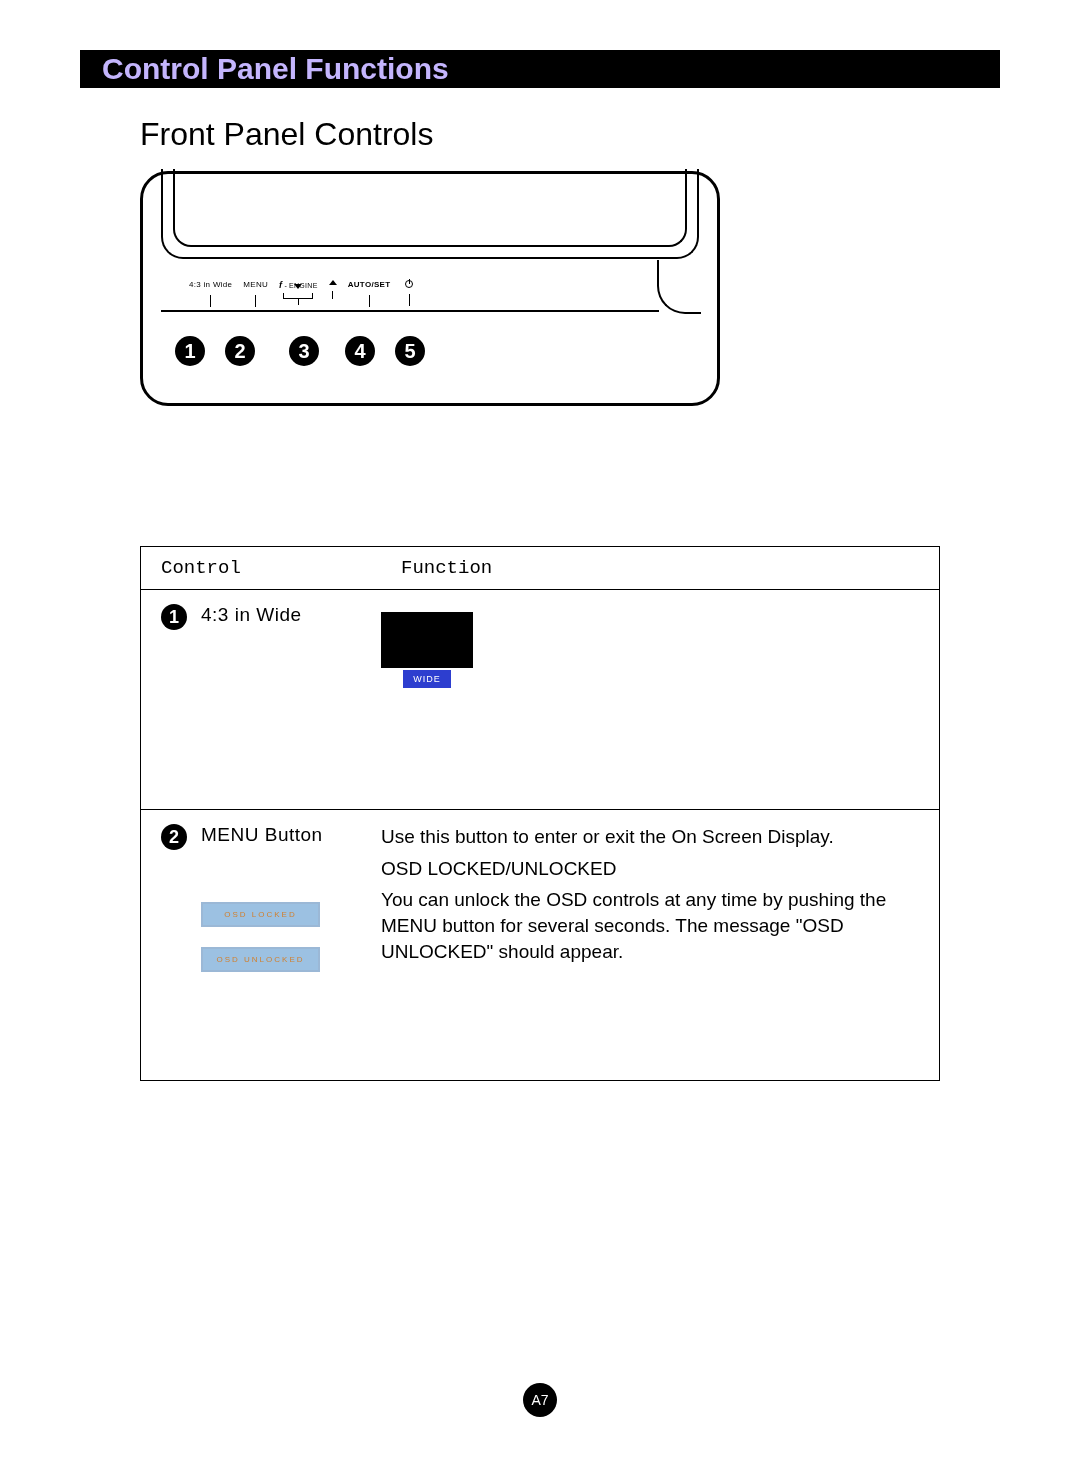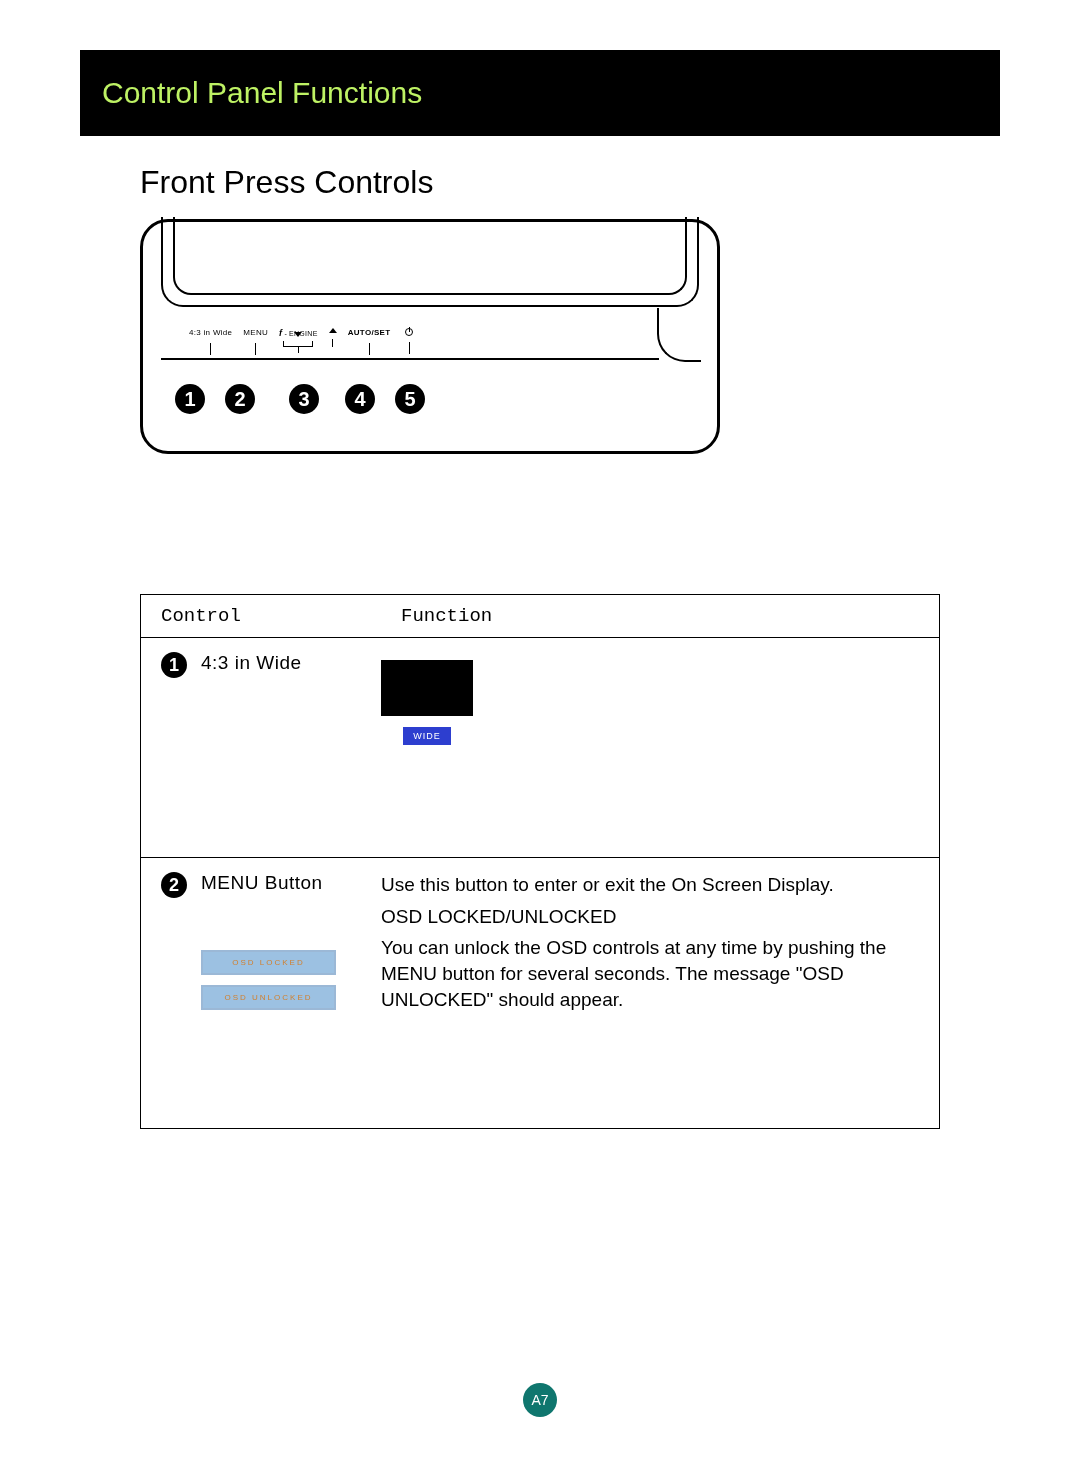--- a/index.html
+++ b/index.html
@@ -6,24 +6,24 @@
   body {
     background: #fff;
     font-family: Arial, Helvetica, sans-serif;
     width: 1080px;
     height: 1477px;
     position: relative;
     padding: 50px 80px 0 80px;
   }
   .header-bar {
     background: #000;
-    color: #bef264;
-    padding: 26px 22px;
+    color: #c4b5fd;
+    padding: 2px 22px;
     font-size: 30px;
-    font-weight: 400;
+    font-weight: 700;
     margin-bottom: 28px;
   }
   .subtitle {
     font-size: 32px;
     font-weight: 400;
     margin: 0 0 18px 60px;
   }
   .diagram-wrap {
     margin-left: 60px;
     width: 580px;
@@ -135,54 +135,54 @@
     padding: 14px 20px 14px 20px;
   }
   .row:last-child { border-bottom:none; }
   .row .num-col { width: 40px; }
   .row .ctl-col { width: 180px; font-size:19px; letter-spacing:0.5px; }
   .row .fn-col { flex:1; font-size:19px; line-height:1.35; }
   .row .circle-num { width:26px; height:26px; font-size:18px; }
   .aspect-images {
     display:flex; gap:30px; margin:8px 0 4px 0; align-items:flex-end;
   }
-  .aspect-box { display:flex; flex-direction:column; align-items:center; gap:11px; }
+  .aspect-box { display:flex; flex-direction:column; align-items:center; gap:2px; }
   .monitor {
     width:92px; height:56px; border:1.5px solid #000; background:#fff;
     position:relative;
   }
   .monitor.black-fill::after {
     content:""; position:absolute; left:12px; right:12px; top:0; bottom:0; background:#000;
   }
   .monitor.black-full { background:#000; }
   .pill {
     background:#2d3ecf; color:#fff; font-size:9px; padding:3px 10px; letter-spacing:1px;
   }
   .osd-box {
     border:2px solid #9bb8d6; background:#9cc1e2; color:#d08030;
     font-size:8px; letter-spacing:2px; text-align:center;
-    padding:6px 0; margin-bottom:10px; width:135px;
+    padding:6px 0; margin-bottom:20px; width:119px;
   }
   .osd-container { margin-top:56px; }
   .page-badge {
     position:absolute; left:50%; transform:translateX(-50%);
     bottom:60px;
-    width:34px; height:34px; border-radius:50%; background:#0f766e; color:#fff;
+    width:34px; height:34px; border-radius:50%; background:#000000; color:#fff;
     display:flex; align-items:center; justify-content:center; font-size:14px;
   }
   .fn-col p { margin-bottom:6px; }
 </style>
 </head>
 <body>
 
 <div class="header-bar">
   <span>Control Panel Functions</span>
 </div>
 
-<div class="subtitle">Front Press Controls</div>
+<div class="subtitle">Front Panel Controls</div>
 
 <div class="diagram-wrap">
   <div class="bezel">
     <div class="screen-outer"></div>
     <div class="screen-inner"></div>
     <div class="chin"></div>
     <div class="chin-curve"></div>
 
     <div class="buttons-row">
       <div class="btn-small">

